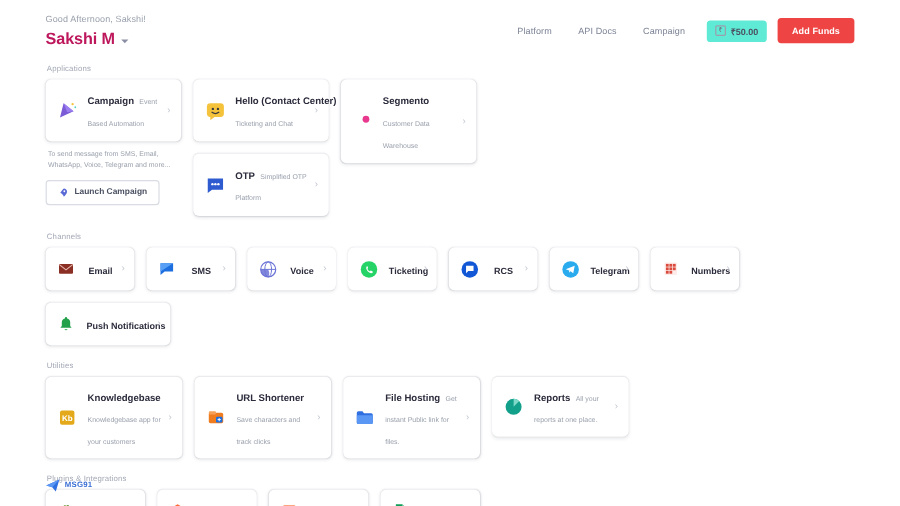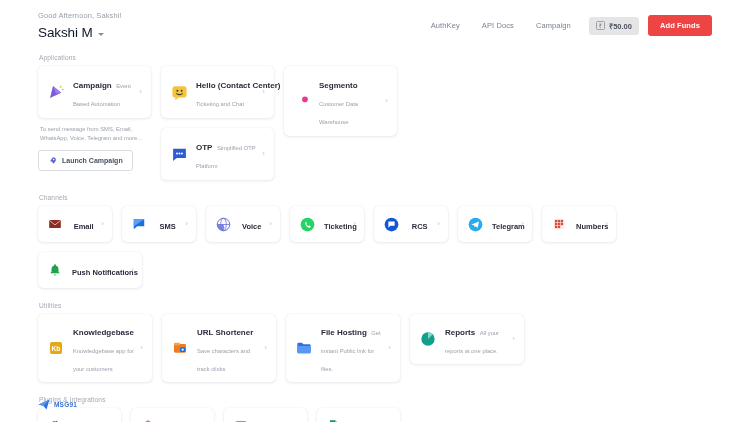--- a/index.html
+++ b/index.html
@@ -13,34 +13,34 @@
   .page { position: relative; width: 750px; height: 422px; padding: 0; }
 
   
   .header {
     display: flex; align-items: flex-start; justify-content: space-between;
     padding: 8px 38px 0 38px;
   }
   .greet-block { padding-top: 2px; }
   .greeting { font-size: 7.5px; color: #9aa0ac; letter-spacing: .1px; line-height: 11px; }
   .username-row { display: flex; align-items: center; gap: 5px; margin-top: 4px; }
-  .username { font-size: 13.5px; font-weight: normal; color: #0f172a; letter-spacing: -.1px; text-align: center; }
+  .username { font-size: 13.5px; font-weight: bold; color: #be185d; letter-spacing: -.1px; text-align: center; }
   .chev-down {
     width: 0; height: 0; border-left: 3.5px solid transparent;
     border-right: 3.5px solid transparent; border-top: 3.5px solid #8b8fa3;
     margin-top: 3px;
   }
   .nav { display: flex; align-items: center; gap: 0; padding-top: 7px; }
   .nav-link {
     font-size: 7.5px; color: #7b8294; padding: 4px 11px; text-decoration: none;
     letter-spacing: .1px;
   }
   .balance-chip {
     display: flex; align-items: center; gap: 4px;
-    background: #e5e5e5; border-radius: 3px;
+    background: #5eead4; border-radius: 3px;
     padding: 4px 7px; margin-left: 7px;
   }
   .rupee-badge {
     width: 9px; height: 9px; border: 1px solid #9aa0ac; border-radius: 1.5px;
     display: flex; align-items: center; justify-content: center;
     font-size: 6px; color: #6b7280; line-height: 1;
   }
   .balance-amt { font-size: 7.5px; color: #4b5162; font-weight: bold; }
   .add-funds-btn {
     margin-left: 9px; background: #ef4444; color: #fff;
@@ -124,21 +124,21 @@
   <div class="header">
     <div class="greet-block">
       <div class="greeting">Good Afternoon, Sakshi!</div>
       <div class="username-row">
         <span class="username">Sakshi M</span>
         <span class="chev-down"></span>
       </div>
     </div>
 
     <div class="nav">
-      <a class="nav-link" href="#">AuthKey</a>
+      <a class="nav-link" href="#">Platform</a>
       <a class="nav-link" href="#">API Docs</a>
       <a class="nav-link" href="#">Campaign</a>
 
       <div class="balance-chip">
         <span class="rupee-badge">₹</span>
         <span class="balance-amt">₹50.00</span>
       </div>
 
       <button class="add-funds-btn">Add Funds</button>
     </div>

